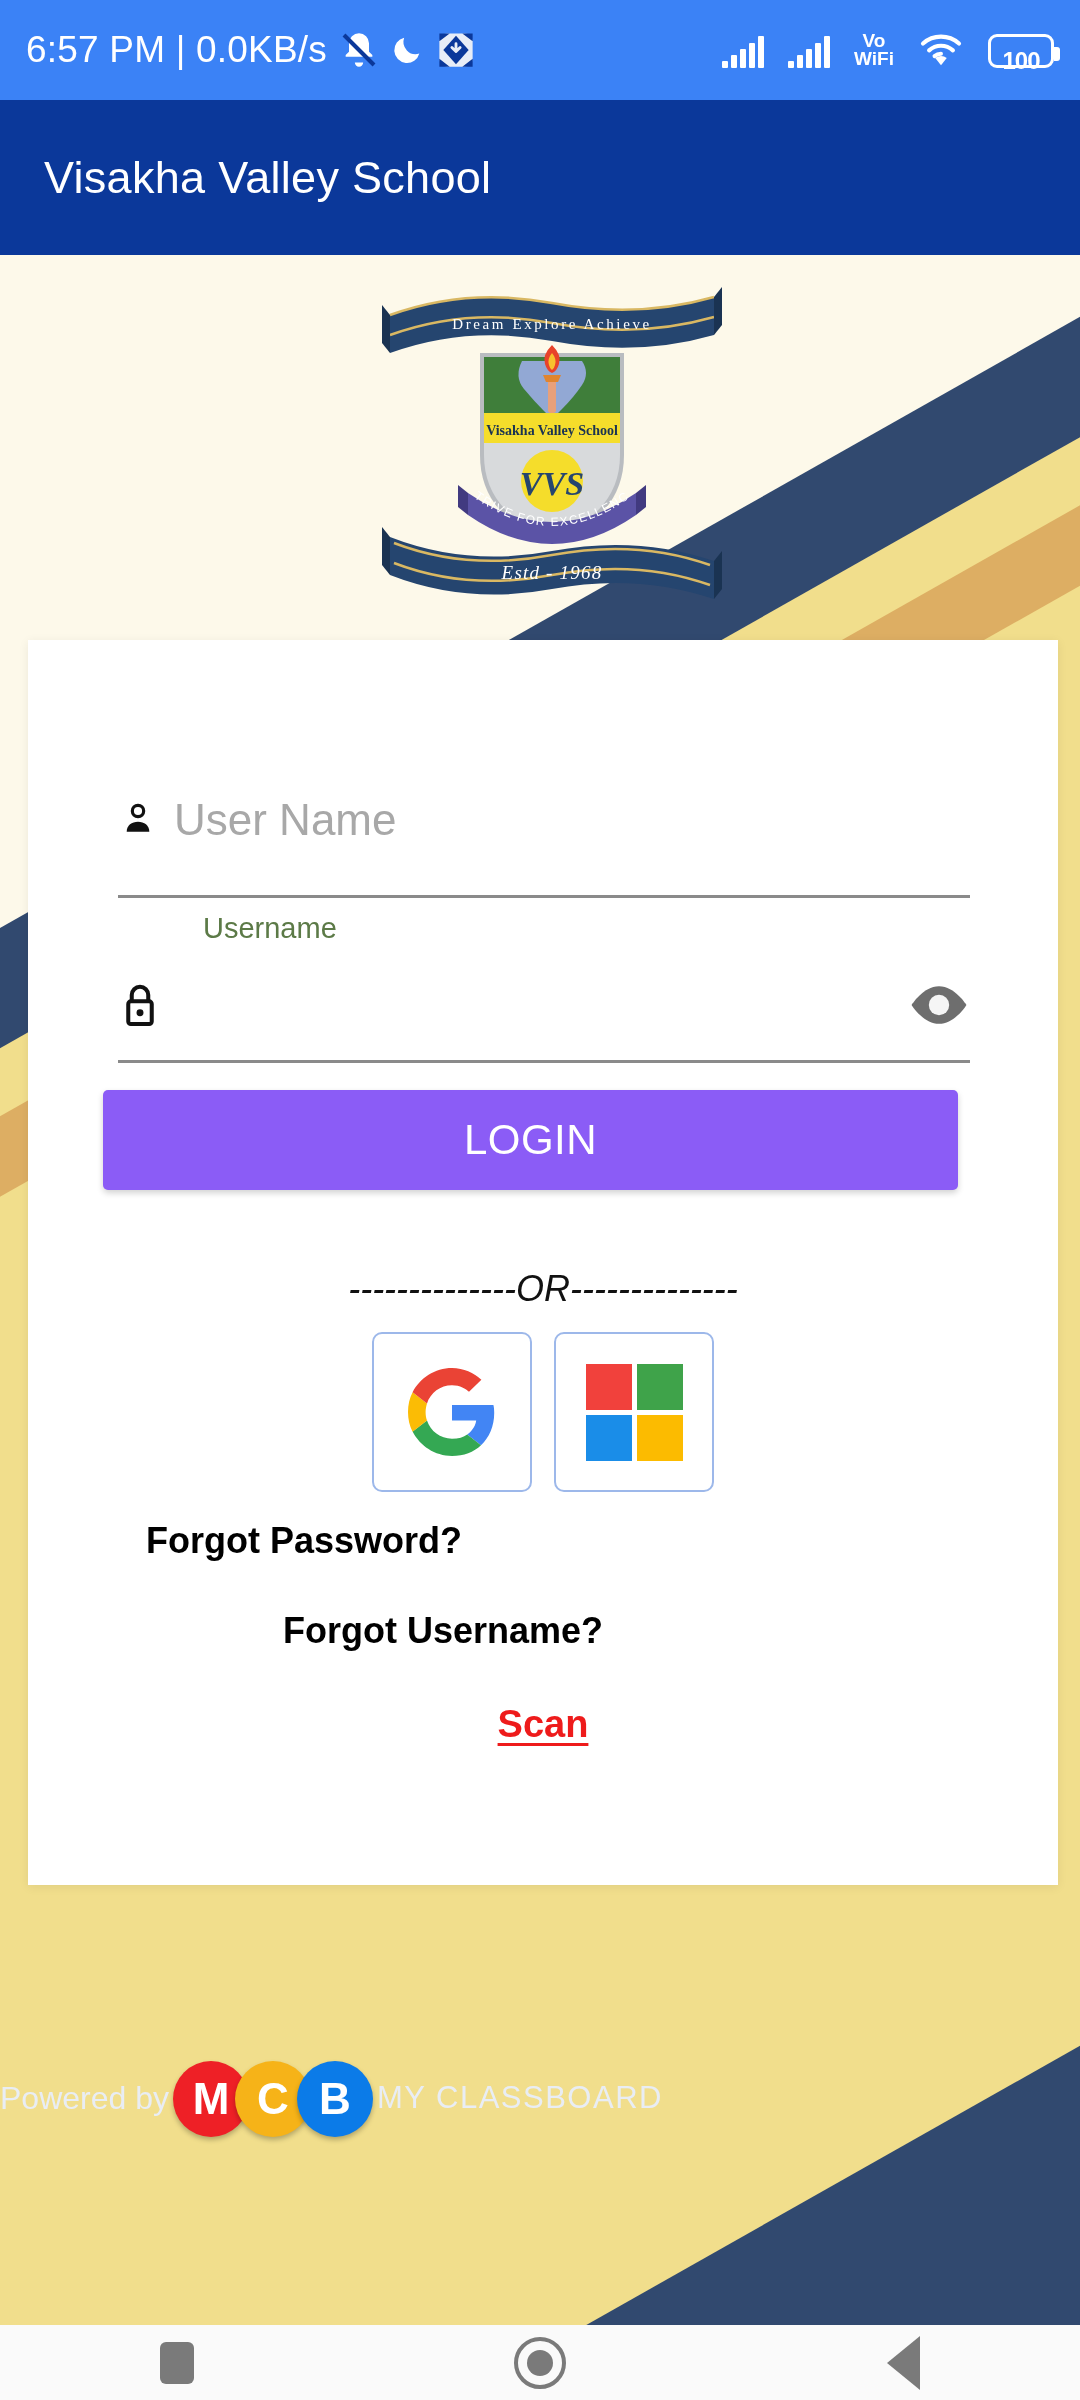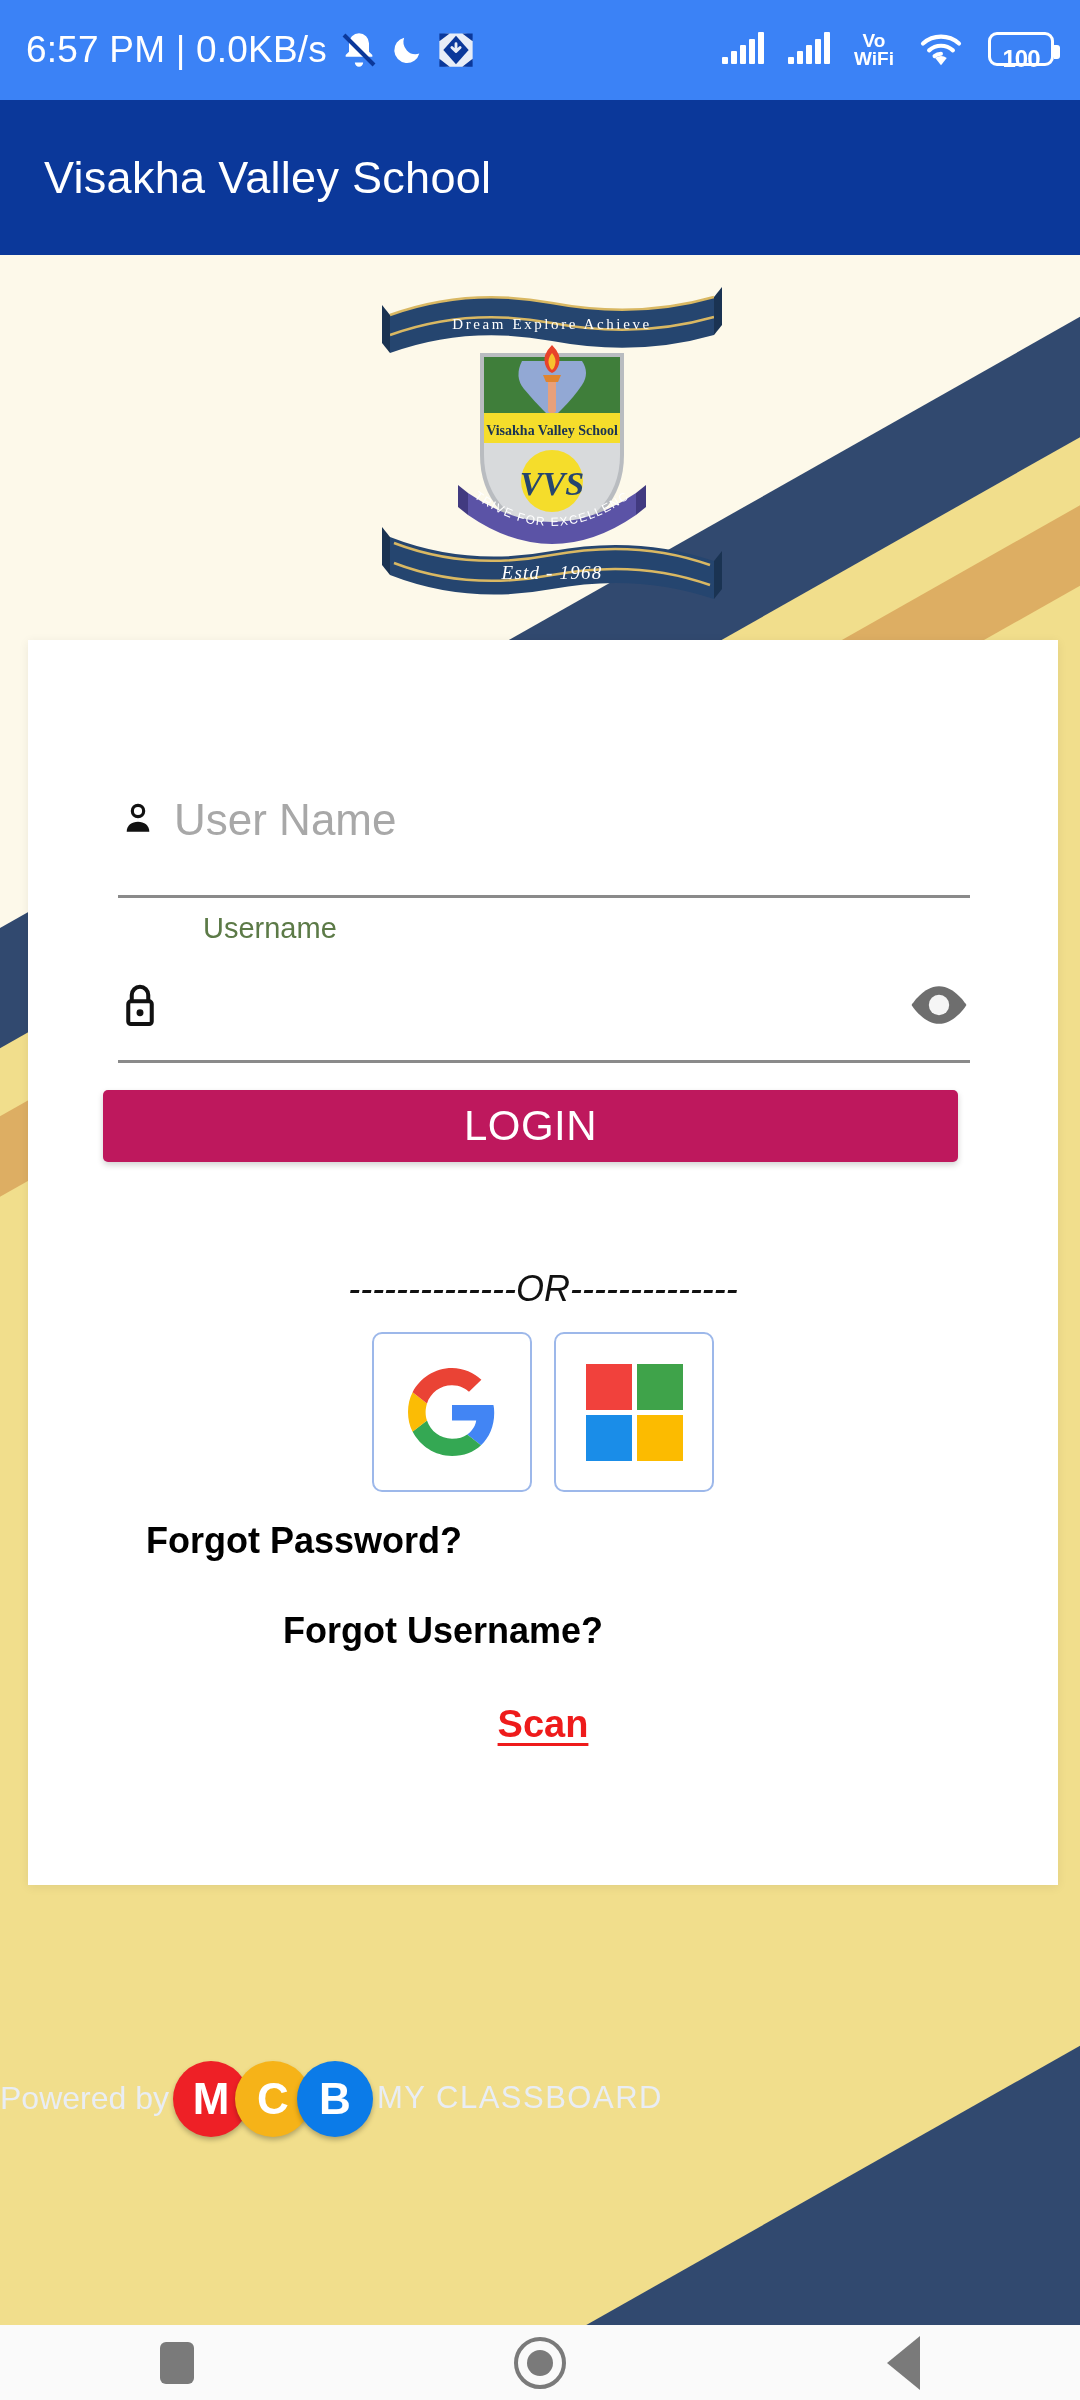--- a/index.html
+++ b/index.html
@@ -13,21 +13,21 @@
 
   
   .status-bar{
     position:absolute; top:0; left:0; width:1080px; height:100px;
     background:#3b82f6;
     display:flex; align-items:center; justify-content:space-between;
     padding:0 26px;
   }
   .sb-left{ display:flex; align-items:center; gap:12px; }
   .sb-clock{ color:#FFFFFF; font-size:37px; letter-spacing:.2px; white-space:nowrap; }
-  .sb-right{ display:flex; align-items:flex-start; gap:24px; }
+  .sb-right{ display:flex; align-items:flex-end; gap:24px; }
 
   .ic{ display:block; }
 
   
   .bars{ display:flex; align-items:flex-end; gap:3px; height:32px; }
   .bars i{ display:block; width:6px; background:#FFFFFF; border-radius:1px; }
   .bars i:nth-child(1){ height:7px; }
   .bars i:nth-child(2){ height:13px; }
   .bars i:nth-child(3){ height:19px; }
   .bars i:nth-child(4){ height:25px; }
@@ -94,22 +94,22 @@
 
   .pwd-label{
     position:absolute; left:175px; top:912px; color:#5C7A47; font-size:29px;
   }
   .row-pwd{
     position:absolute; left:90px; top:965px; width:852px; height:90px;
     display:flex; align-items:center; justify-content:space-between;
   }
 
   .login-btn{
-    position:absolute; left:104px; top:1110px; width:876px; height:72px;
-    background:#be185d; border:none; border-radius:5px;
+    position:absolute; left:104px; top:1110px; width:876px; height:100px;
+    background:#8b5cf6; border:none; border-radius:5px;
     color:#fff; font-size:42px; letter-spacing:.5px;
     box-shadow:0 3px 6px rgba(0,0,0,.18);
     font-family:"Liberation Sans", sans-serif; cursor:pointer;
   }
 
   .or-row{
     position:absolute; left:0; top:1288px; width:1080px;
     text-align:center; color:#111; font-size:36px; font-style:italic;
     font-family:"Liberation Sans", sans-serif; white-space:nowrap;
   }

